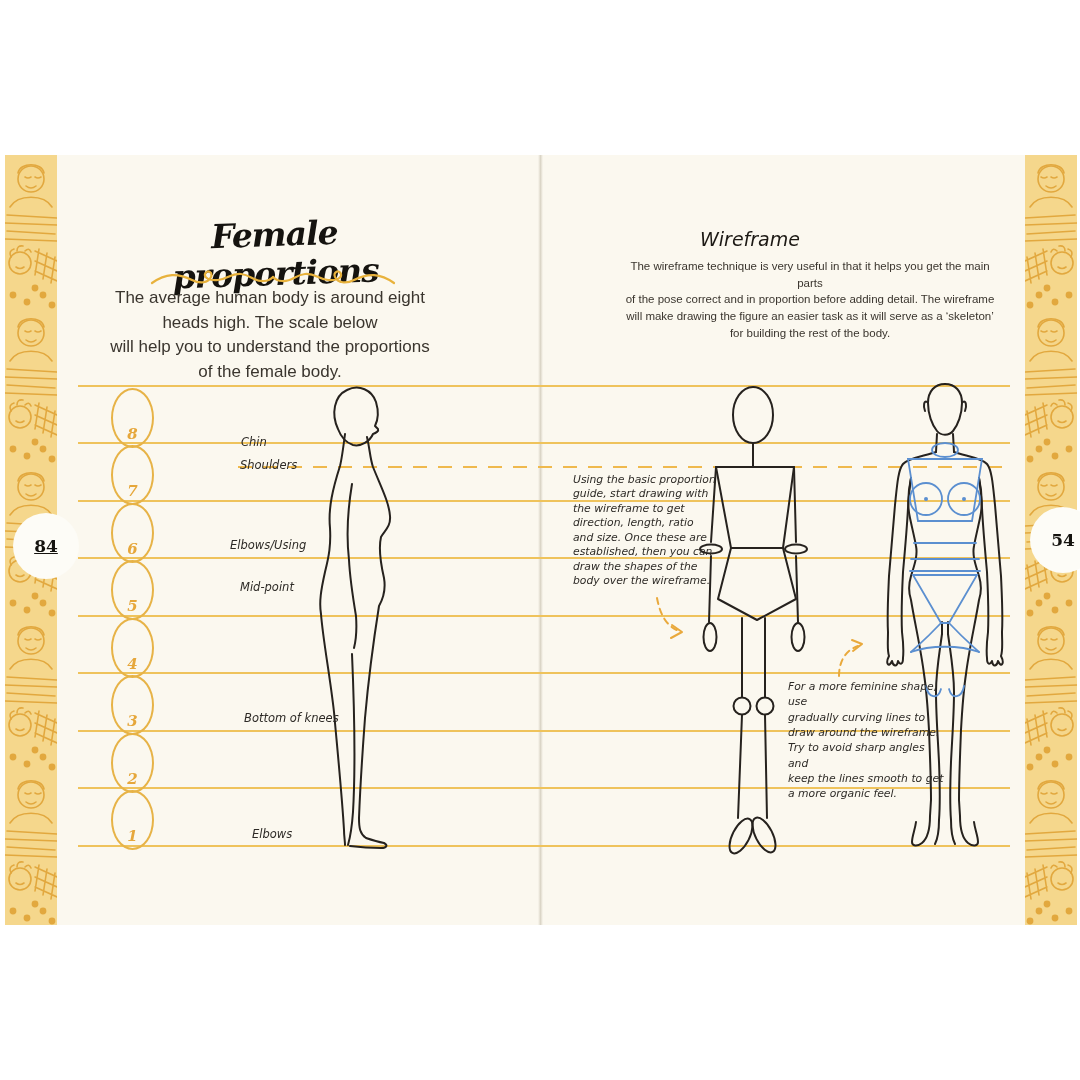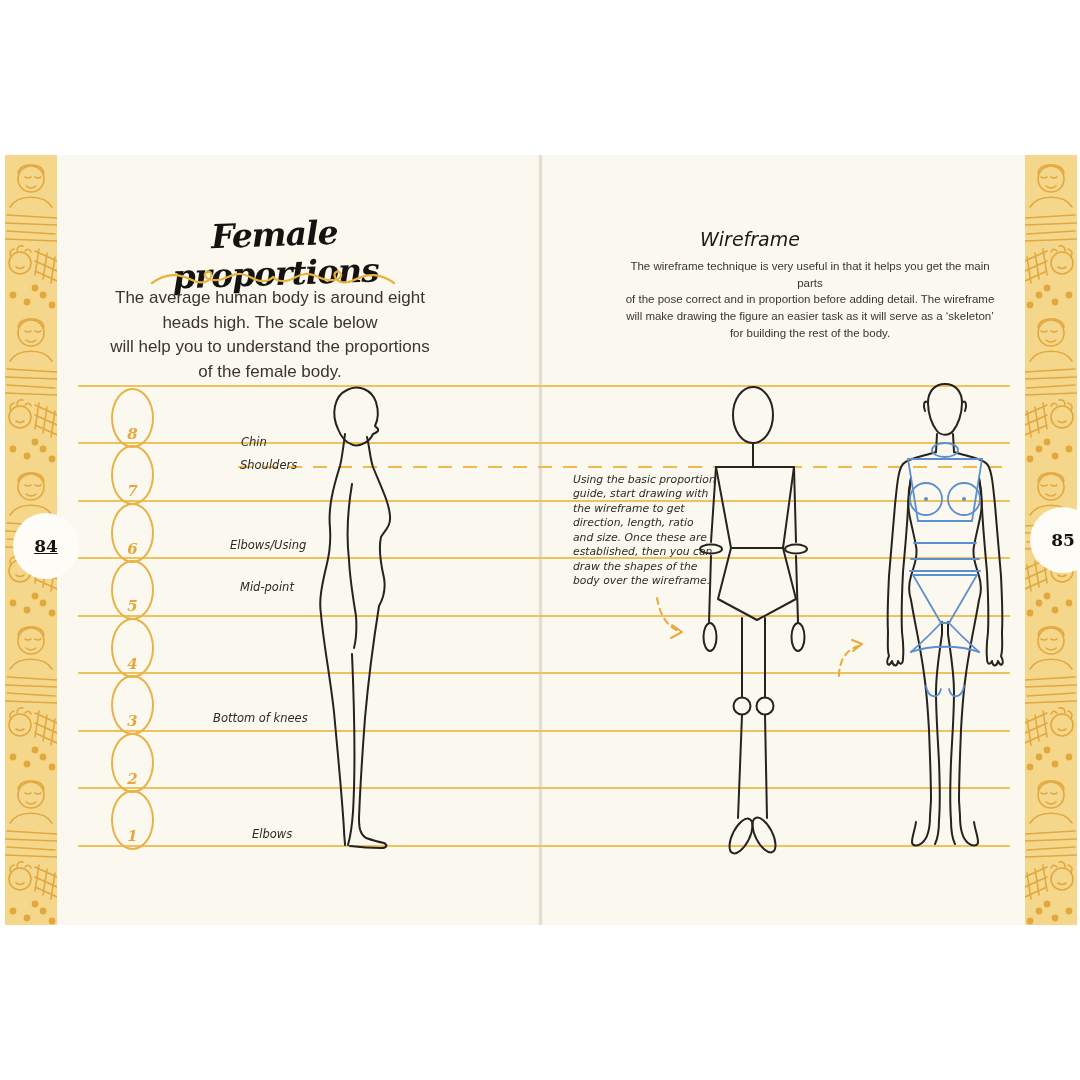--- a/index.html
+++ b/index.html
@@ -135,21 +135,21 @@
         <span class="num">2</span>
       </div>
     <div class="oval" style="top:635px">
         <span class="num">1</span>
       </div>
 
     <div class="lbl" style="left:236px;top:280px">Chin</div>
     <div class="lbl" style="left:235px;top:303px">Shoulders</div>
     <div class="lbl" style="left:225px;top:383px">Elbows/Using</div>
     <div class="lbl" style="left:235px;top:425px">Mid-point</div>
-    <div class="lbl" style="left:208px;top:556px">Bottom of knees</div>
+    <div class="lbl" style="left:239px;top:556px">Bottom of knees</div>
     <div class="lbl" style="left:247px;top:672px">Elbows</div>
 
     <svg style="left:290px;top:228px" width="120" height="472" viewBox="295 383 120 472">
       <g class="fig">
         <path d="M338,429 C331,414 334,396 347,390 C359,384 372,390 376,402 C379,412 378,420 375,426 L378,429 C379,431 376,433 373,434 C370,441 361,447 353,445 C347,443 341,437 338,429 Z"></path>
         <path d="M345,434 C343,450 342,458 340,466 C333,488 328,508 330,528 C331,545 329,556 325,572 C321,590 319,602 321,614 C323,640 330,676 334,712 C338,756 342,796 344,830 C344,836 345,841 345,845"></path>
         <path d="M367,437 C370,450 370,458 373,467 C381,487 389,502 390,516 C391,527 384,531 381,537 C378,550 381,565 384,578 C386,590 383,599 379,606 C373,644 368,684 365,718 C362,758 360,792 359,818 C359,828 360,834 366,838 C372,840 379,842 384,843 C388,845 387,848 381,848 C371,848 358,847 350,846"></path>
         <path d="M352,484 C348,508 346,534 349,560 C350,580 353,598 356,616 C357,630 356,640 354,648"></path>
         <path d="M352,654 C354,700 356,760 353,812 C352,826 350,838 348,845"></path>
       </g>
@@ -213,31 +213,37 @@
     </svg>
 
     <div class="annotation" id="annotation-wireframe">Using the basic proportion
 guide, start drawing with
 the wireframe to get
 direction, length, ratio
 and size. Once these are
 established, then you can
 draw the shapes of the
 body over the wireframe.</div>
+    <div class="annotation" id="annotation-feminine">For a more feminine shape, use
+gradually curving lines to
+draw around the wireframe.
+Try to avoid sharp angles and
+keep the lines smooth to get
+a more organic feel.</div>
 
     <svg style="left:645px;top:438px" width="50" height="50" viewBox="650 593 50 50">
       <path class="arrow dashed-arrow" d="M657,598 C660,614 666,626 679,631"></path>
       <path class="arrow" d="M682,632 L672,625 M682,632 L671,638"></path>
     </svg>
     <svg style="left:828px;top:478px" width="45" height="45" viewBox="833 633 45 45">
       <path class="arrow dashed-arrow" d="M839,676 C839,661 846,650 858,646"></path>
       <path class="arrow" d="M862,644 L852,640 M862,644 L853,651"></path>
     </svg>
 
     <div class="pagenum-circle" id="pagenum-left">
       <span>84</span>
     </div>
     <div class="pagenum-circle" id="pagenum-right">
-      <span>85</span>
+      <span>54</span>
     </div>
 
   </div>
 </div>
 
 </body></html>

